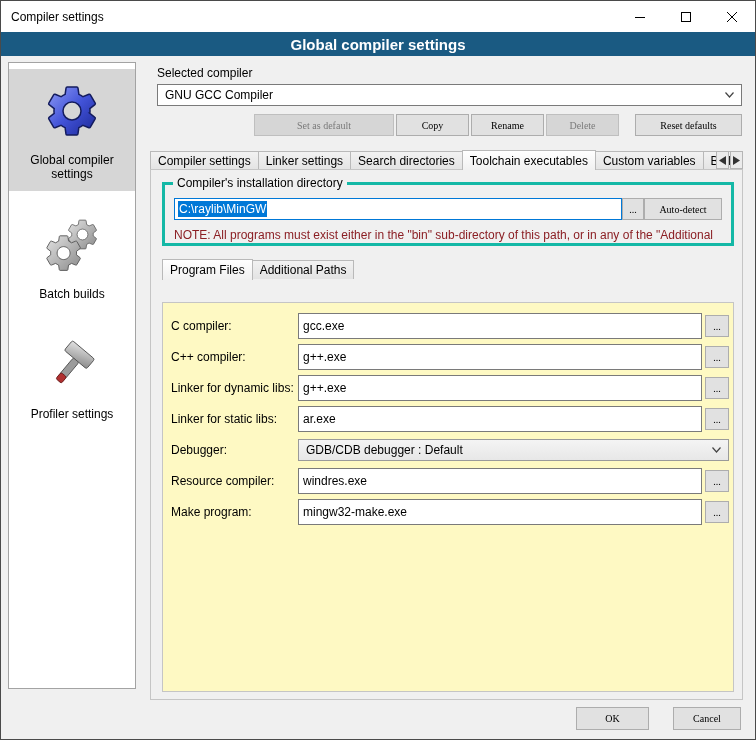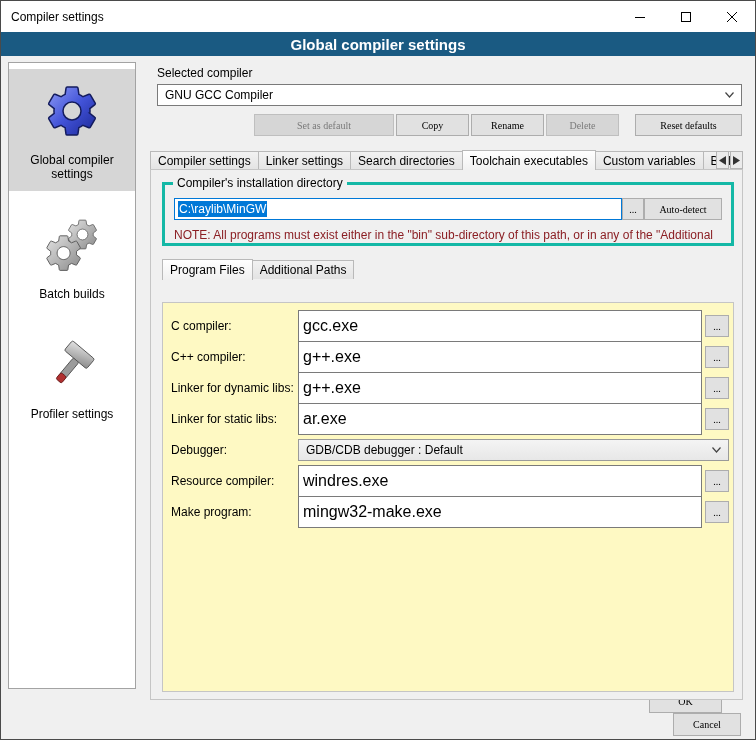--- a/index.html
+++ b/index.html
@@ -65,26 +65,26 @@
   .btn-browse{width:22px;flex:0 0 auto;}
   .btn-autodetect{width:78px;flex:0 0 auto;}
   .note{position:absolute;top:43px;left:9px;right:1px;color:var(--note-red);white-space:nowrap;overflow:hidden;}
 
   
   .subtabs{position:absolute;top:88px;left:11px;height:21px;display:flex;align-items:flex-end;}
   .subpanel{position:absolute;top:108px;left:11px;right:8px;bottom:7px;border:1px solid #c5c5c5;background:#fef9c3;padding:12px 4px 0 8px;margin-top:24px;}
 
   .field-row{display:flex;align-items:center;height:22px;margin-bottom:9px;}
   .field-label{width:127px;flex:0 0 auto;}
-  .text-input{flex:1;height:32px;border:1px solid #7a7a7a;background:#fff;font-family:inherit;font-size:16px;padding:0 4px;}
+  .text-input{flex:1;height:26px;border:1px solid #7a7a7a;background:#fff;font-family:inherit;font-size:12px;padding:0 4px;}
   .browse-sm{width:24px;height:22px;margin-left:3px;flex:0 0 auto;}
   .combo-debugger{flex:1;background:linear-gradient(#f4f4f4,#e7e7e7);border:1px solid #9a9a9a;}
 
   
-  .footer{position:absolute;right:7px;bottom:3px;display:flex;flex-direction:column;}
+  .footer{position:absolute;right:7px;bottom:9px;display:flex;}
   .btn-ok{width:73px;height:23px;}
   .btn-cancel{width:68px;height:23px;margin-left:24px;}
 </style>
 </head>
 <body>
 
 <svg width="0" height="0" style="position:absolute" aria-hidden="true">
   <defs>
     <linearGradient id="gradBlue" x1="0" y1="0" x2="1" y2="1">
       <stop offset="0" stop-color="#8f9cf6"></stop>

